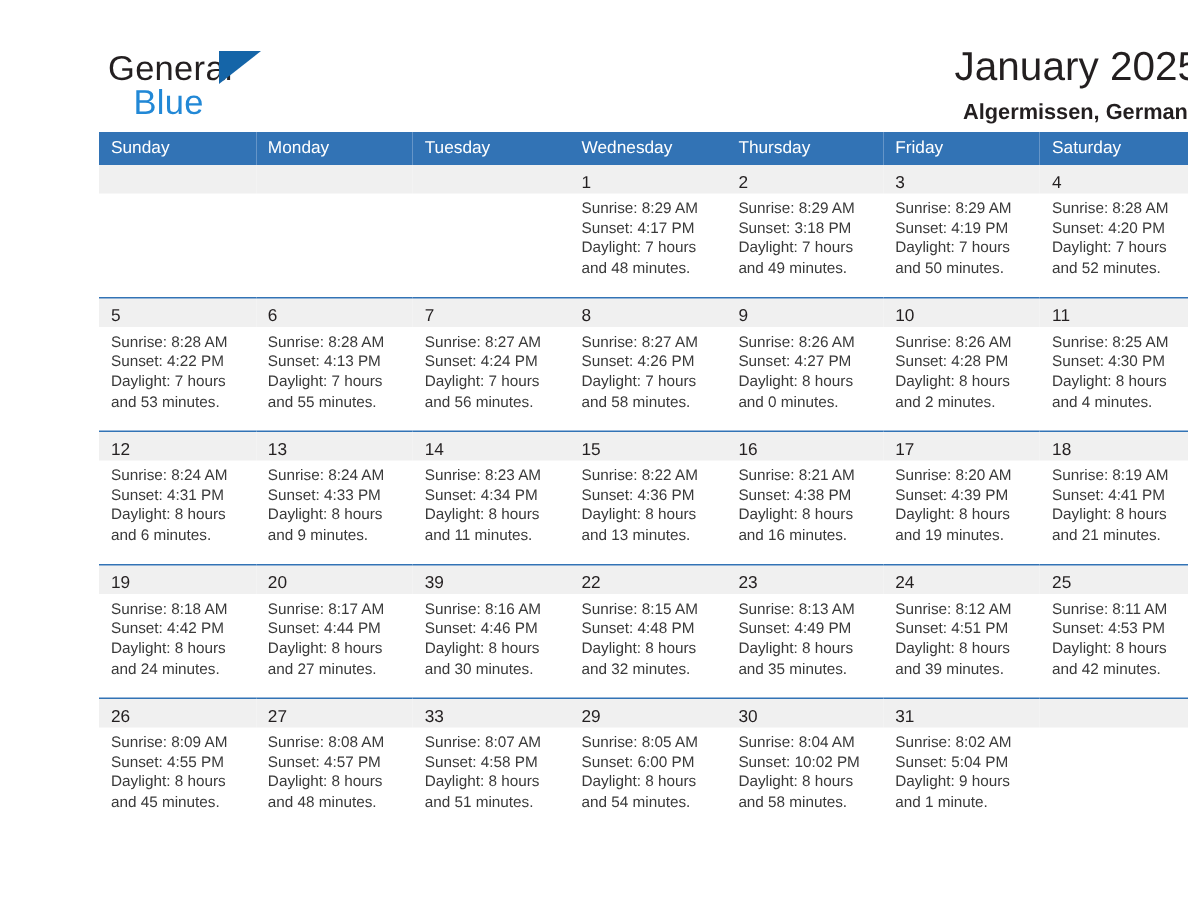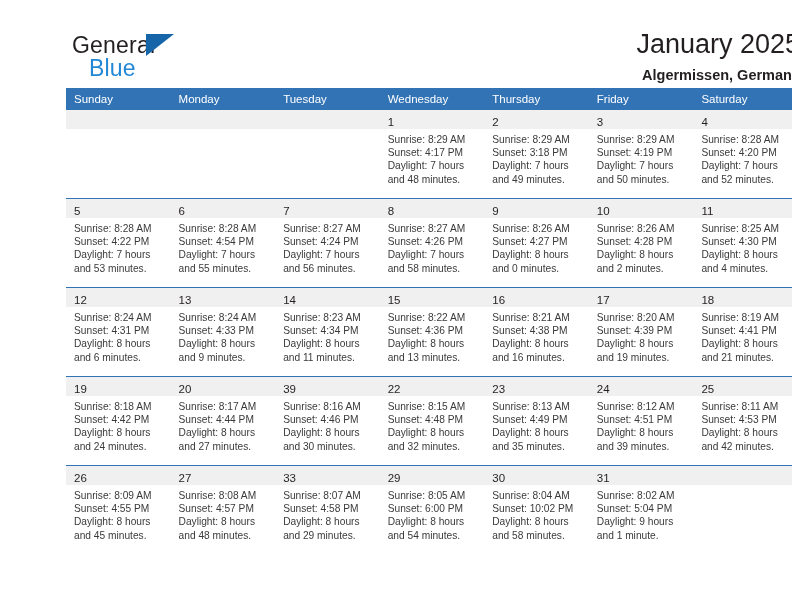--- a/index.html
+++ b/index.html
@@ -226,21 +226,21 @@
               <div class="cell-line">Sunrise: 8:28 AM</div>
               <div class="cell-line">Sunset: 4:22 PM</div>
               <div class="cell-line">Daylight: 7 hours</div>
               <div class="cell-line">and 53 minutes.</div>
             </div>
           </td>
           <td class="day-cell">
             <div class="daynum-band"><span class="daynum">6</span></div>
             <div class="cell-body">
               <div class="cell-line">Sunrise: 8:28 AM</div>
-              <div class="cell-line">Sunset: 4:54 PM</div>
+              <div class="cell-line">Sunset: 4:13 PM</div>
               <div class="cell-line">Daylight: 7 hours</div>
               <div class="cell-line">and 55 minutes.</div>
             </div>
           </td>
           <td class="day-cell">
             <div class="daynum-band"><span class="daynum">7</span></div>
             <div class="cell-body">
               <div class="cell-line">Sunrise: 8:27 AM</div>
               <div class="cell-line">Sunset: 4:24 PM</div>
               <div class="cell-line">Daylight: 7 hours</div>
@@ -432,21 +432,21 @@
               <div class="cell-line">Daylight: 8 hours</div>
               <div class="cell-line">and 48 minutes.</div>
             </div>
           </td>
           <td class="day-cell">
             <div class="daynum-band"><span class="daynum">33</span></div>
             <div class="cell-body">
               <div class="cell-line">Sunrise: 8:07 AM</div>
               <div class="cell-line">Sunset: 4:58 PM</div>
               <div class="cell-line">Daylight: 8 hours</div>
-              <div class="cell-line">and 29 minutes.</div>
+              <div class="cell-line">and 51 minutes.</div>
             </div>
           </td>
           <td class="day-cell">
             <div class="daynum-band"><span class="daynum">29</span></div>
             <div class="cell-body">
               <div class="cell-line">Sunrise: 8:05 AM</div>
               <div class="cell-line">Sunset: 6:00 PM</div>
               <div class="cell-line">Daylight: 8 hours</div>
               <div class="cell-line">and 54 minutes.</div>
             </div>

